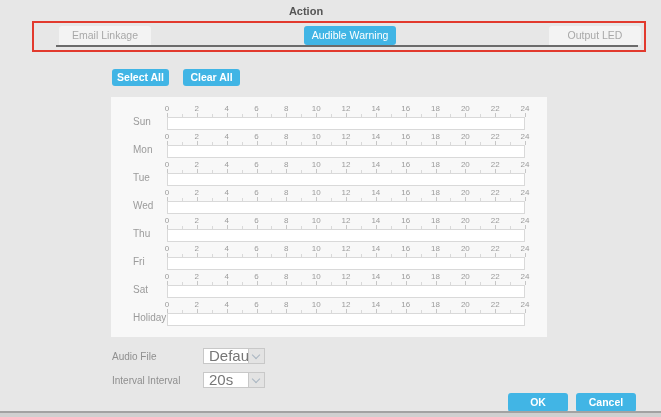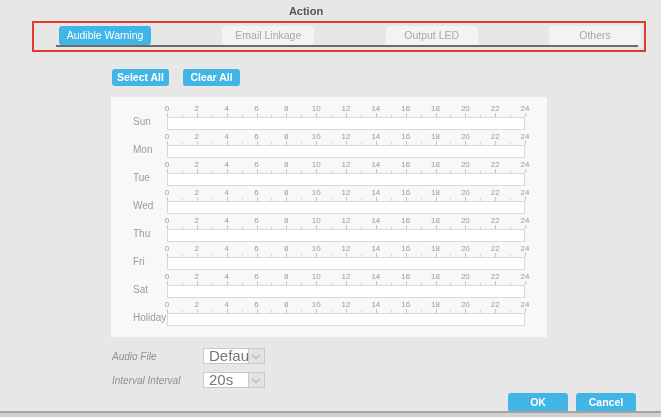--- a/index.html
+++ b/index.html
@@ -33,21 +33,21 @@
   .day-label { position:absolute; left:-34px; bottom:4px; font-size:10px; color:#9b9b9b; white-space:nowrap; }
   .hour-labels { position:relative; height:10px; }
   .hour-label { position:absolute; top:1px; transform:translateX(-50%); font-size:8px; color:#9b9b9b; }
   .tick-row { position:relative; height:4px; }
   .tick { position:absolute; bottom:0; width:1px; }
   .tick.even { height:4px; background:#c6c6c6; }
   .tick.odd  { height:3px; background:#d9d9d9; }
   .timeline-bar { height:13px; background:#ffffff; border:1px solid #d9d9d9; }
 
   .field-row { position:absolute; left:112px; height:16px; }
-  .field-row .field-label { position:absolute; left:0; top:3px; font-size:10px; color:#8f8f8f; white-space:nowrap;font-style:italic; }
+  .field-row .field-label { position:absolute; left:0; top:3px; font-size:10px; color:#8f8f8f; white-space:nowrap; }
   .dropdown { position:absolute; left:91px; top:0; width:62px; height:16px; background:#fff;
     border:1px solid #c8c8c8; }
   .dropdown .value { position:absolute; left:5px; top:0; line-height:14px; font-size:15px; color:#777; }
   .dropdown .chev-box { position:absolute; right:0; top:0; width:16px; height:14px;
     background:#e3e3e3; border-left:1px solid #c8c8c8; }
   .chevron { position:absolute; left:4px; top:3px; width:6px; height:6px;
     border-right:1.5px solid #a9b6c2; border-bottom:1.5px solid #a9b6c2; transform:rotate(45deg); }
 
   .footer-btn { position:absolute; top:393px; height:19px; line-height:19px; background:#41b5e5; color:#fff;
     font-size:10.5px; font-weight:bold; text-align:center; border:none; border-radius:3px; padding:0; }
@@ -60,24 +60,23 @@
 </head>
 <body>
 
 <div class="stage">
 
   <div class="page-title">Action</div>
 
   <div class="annotation-box"></div>
 
   <div class="tab-bar">
+      <div class="tab">Email Linkage</div>
       <div class="tab active">Audible Warning</div>
-      <div class="tab">Email Linkage</div>
       <div class="tab">Output LED</div>
-      <div class="tab">Others</div>
     </div>
   <div class="tab-underline"></div>
 
   <button class="btn btn-select-all">Select All</button>
   <button class="btn btn-clear-all">Clear All</button>
 
   <div class="schedule-panel">
       <div class="sch-row">
         <span class="day-label">Sun</span>
         <div class="hour-labels">

